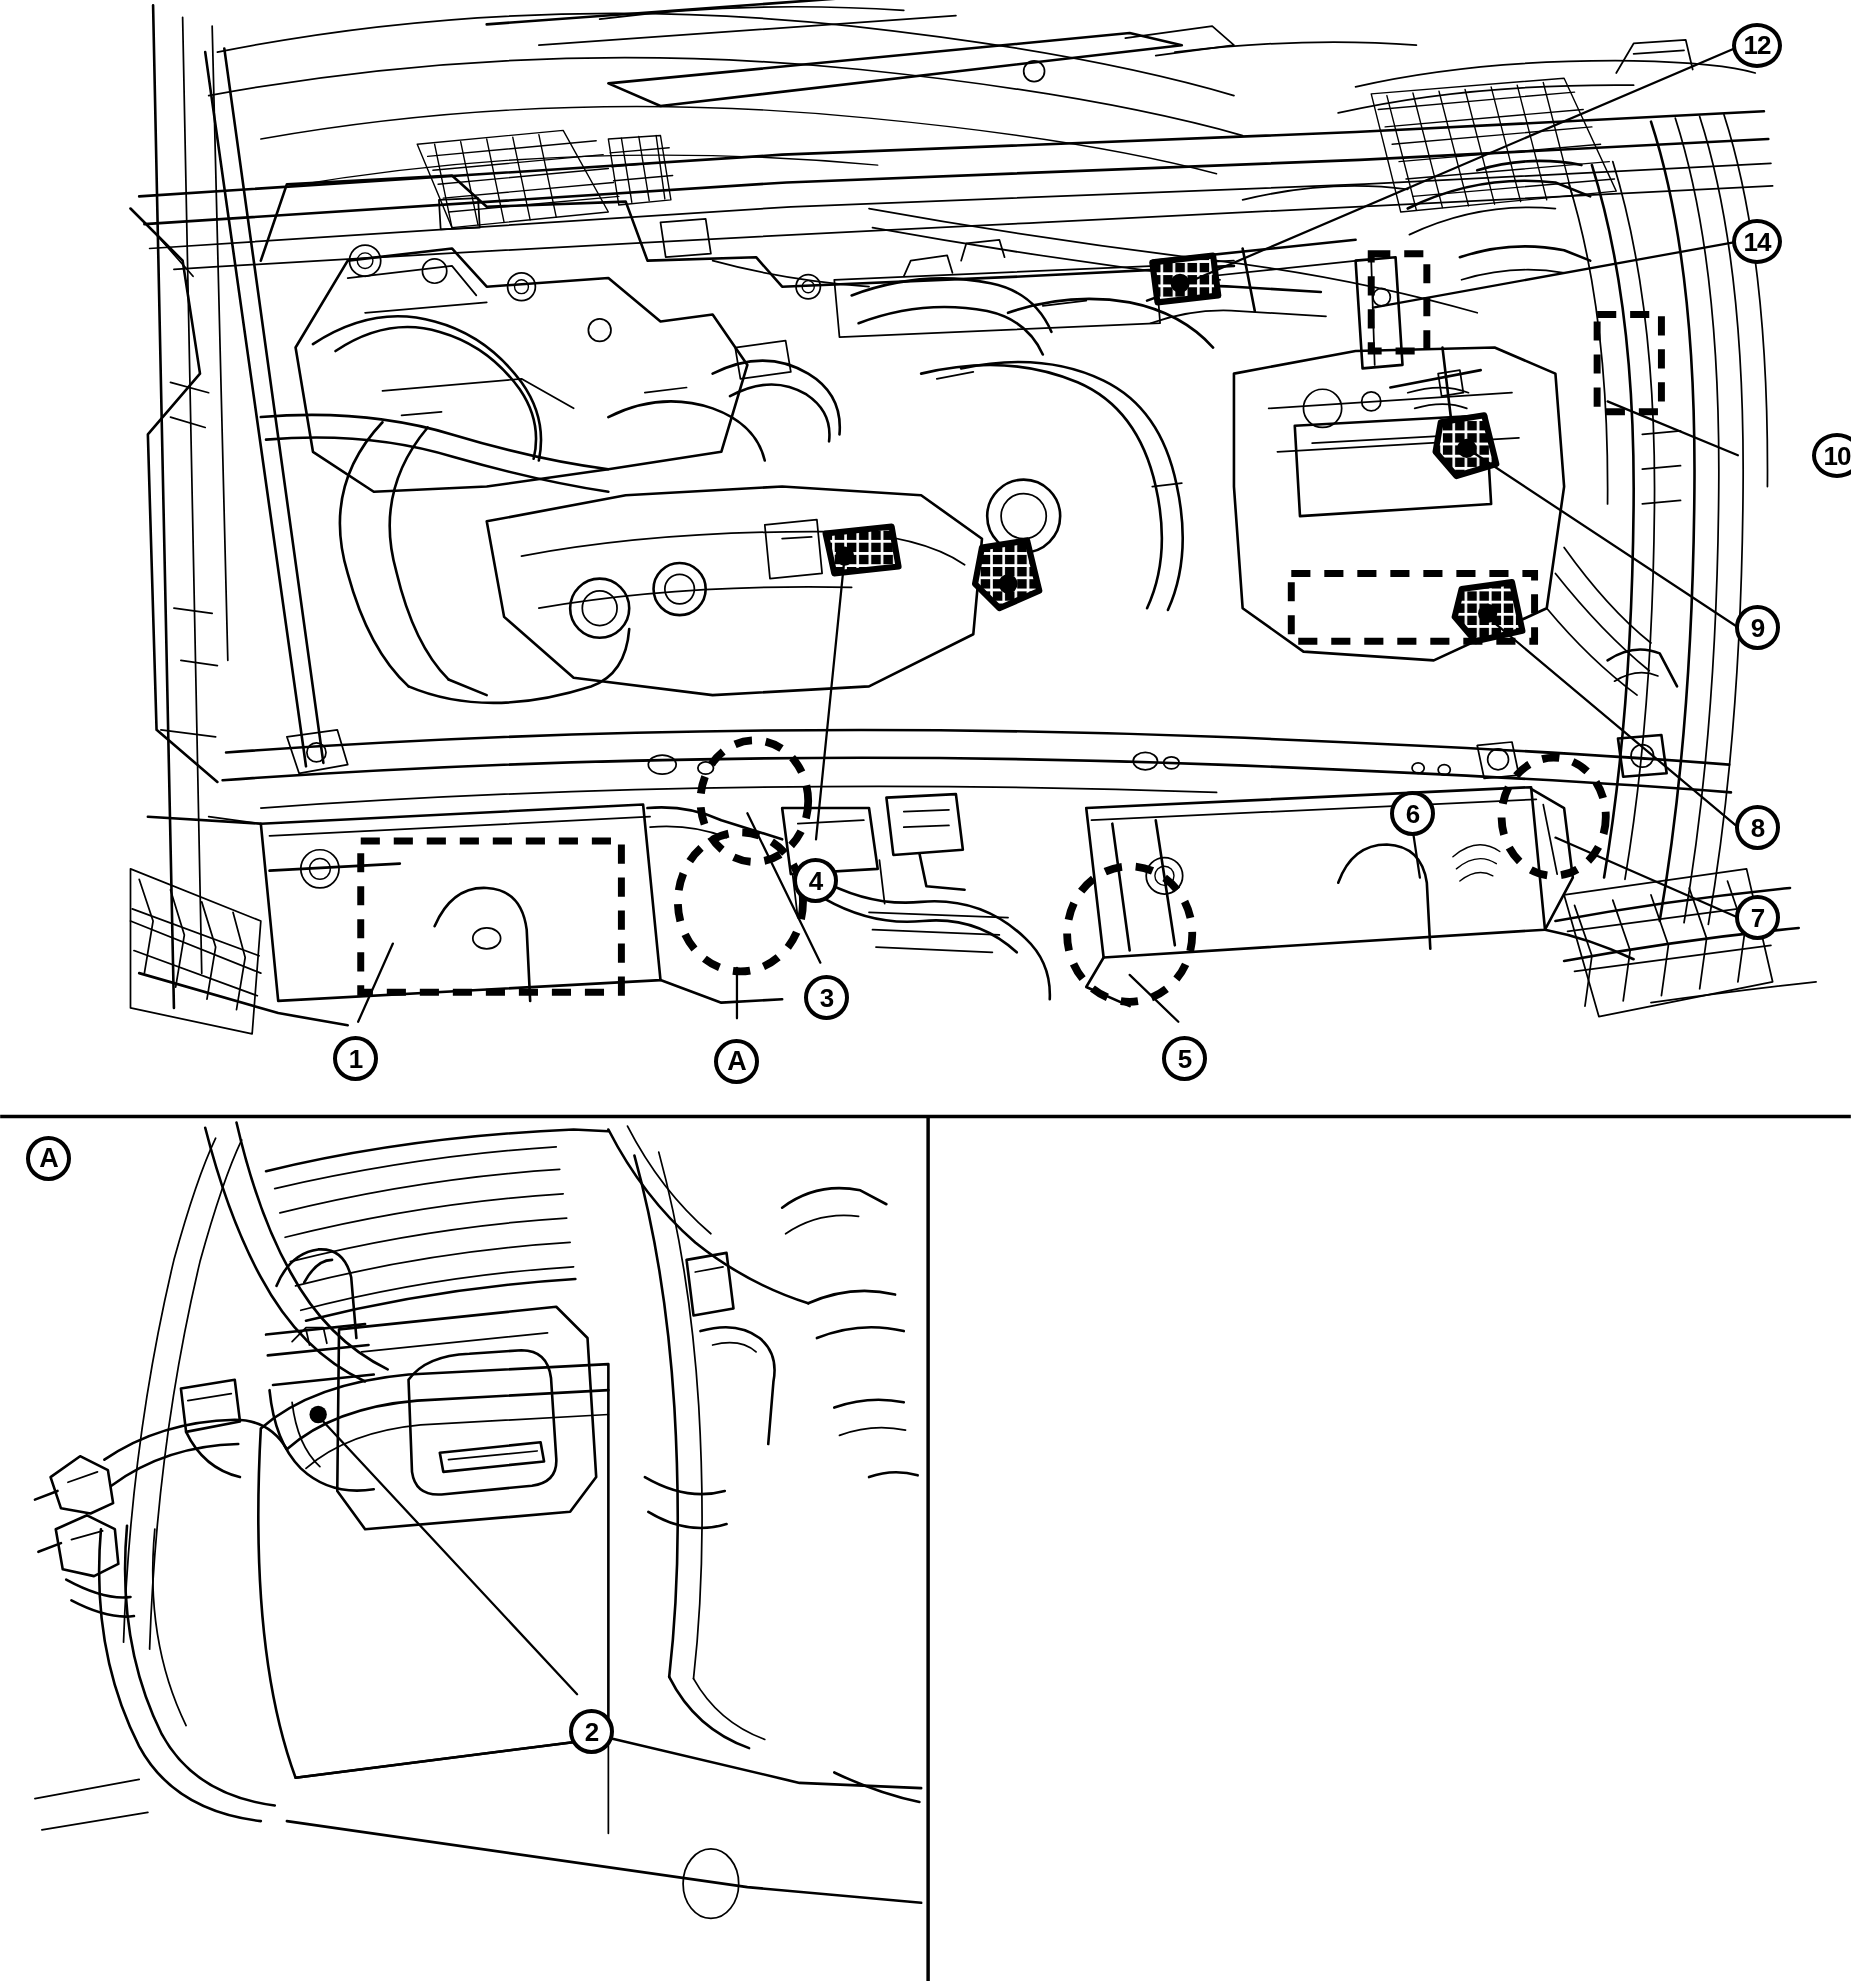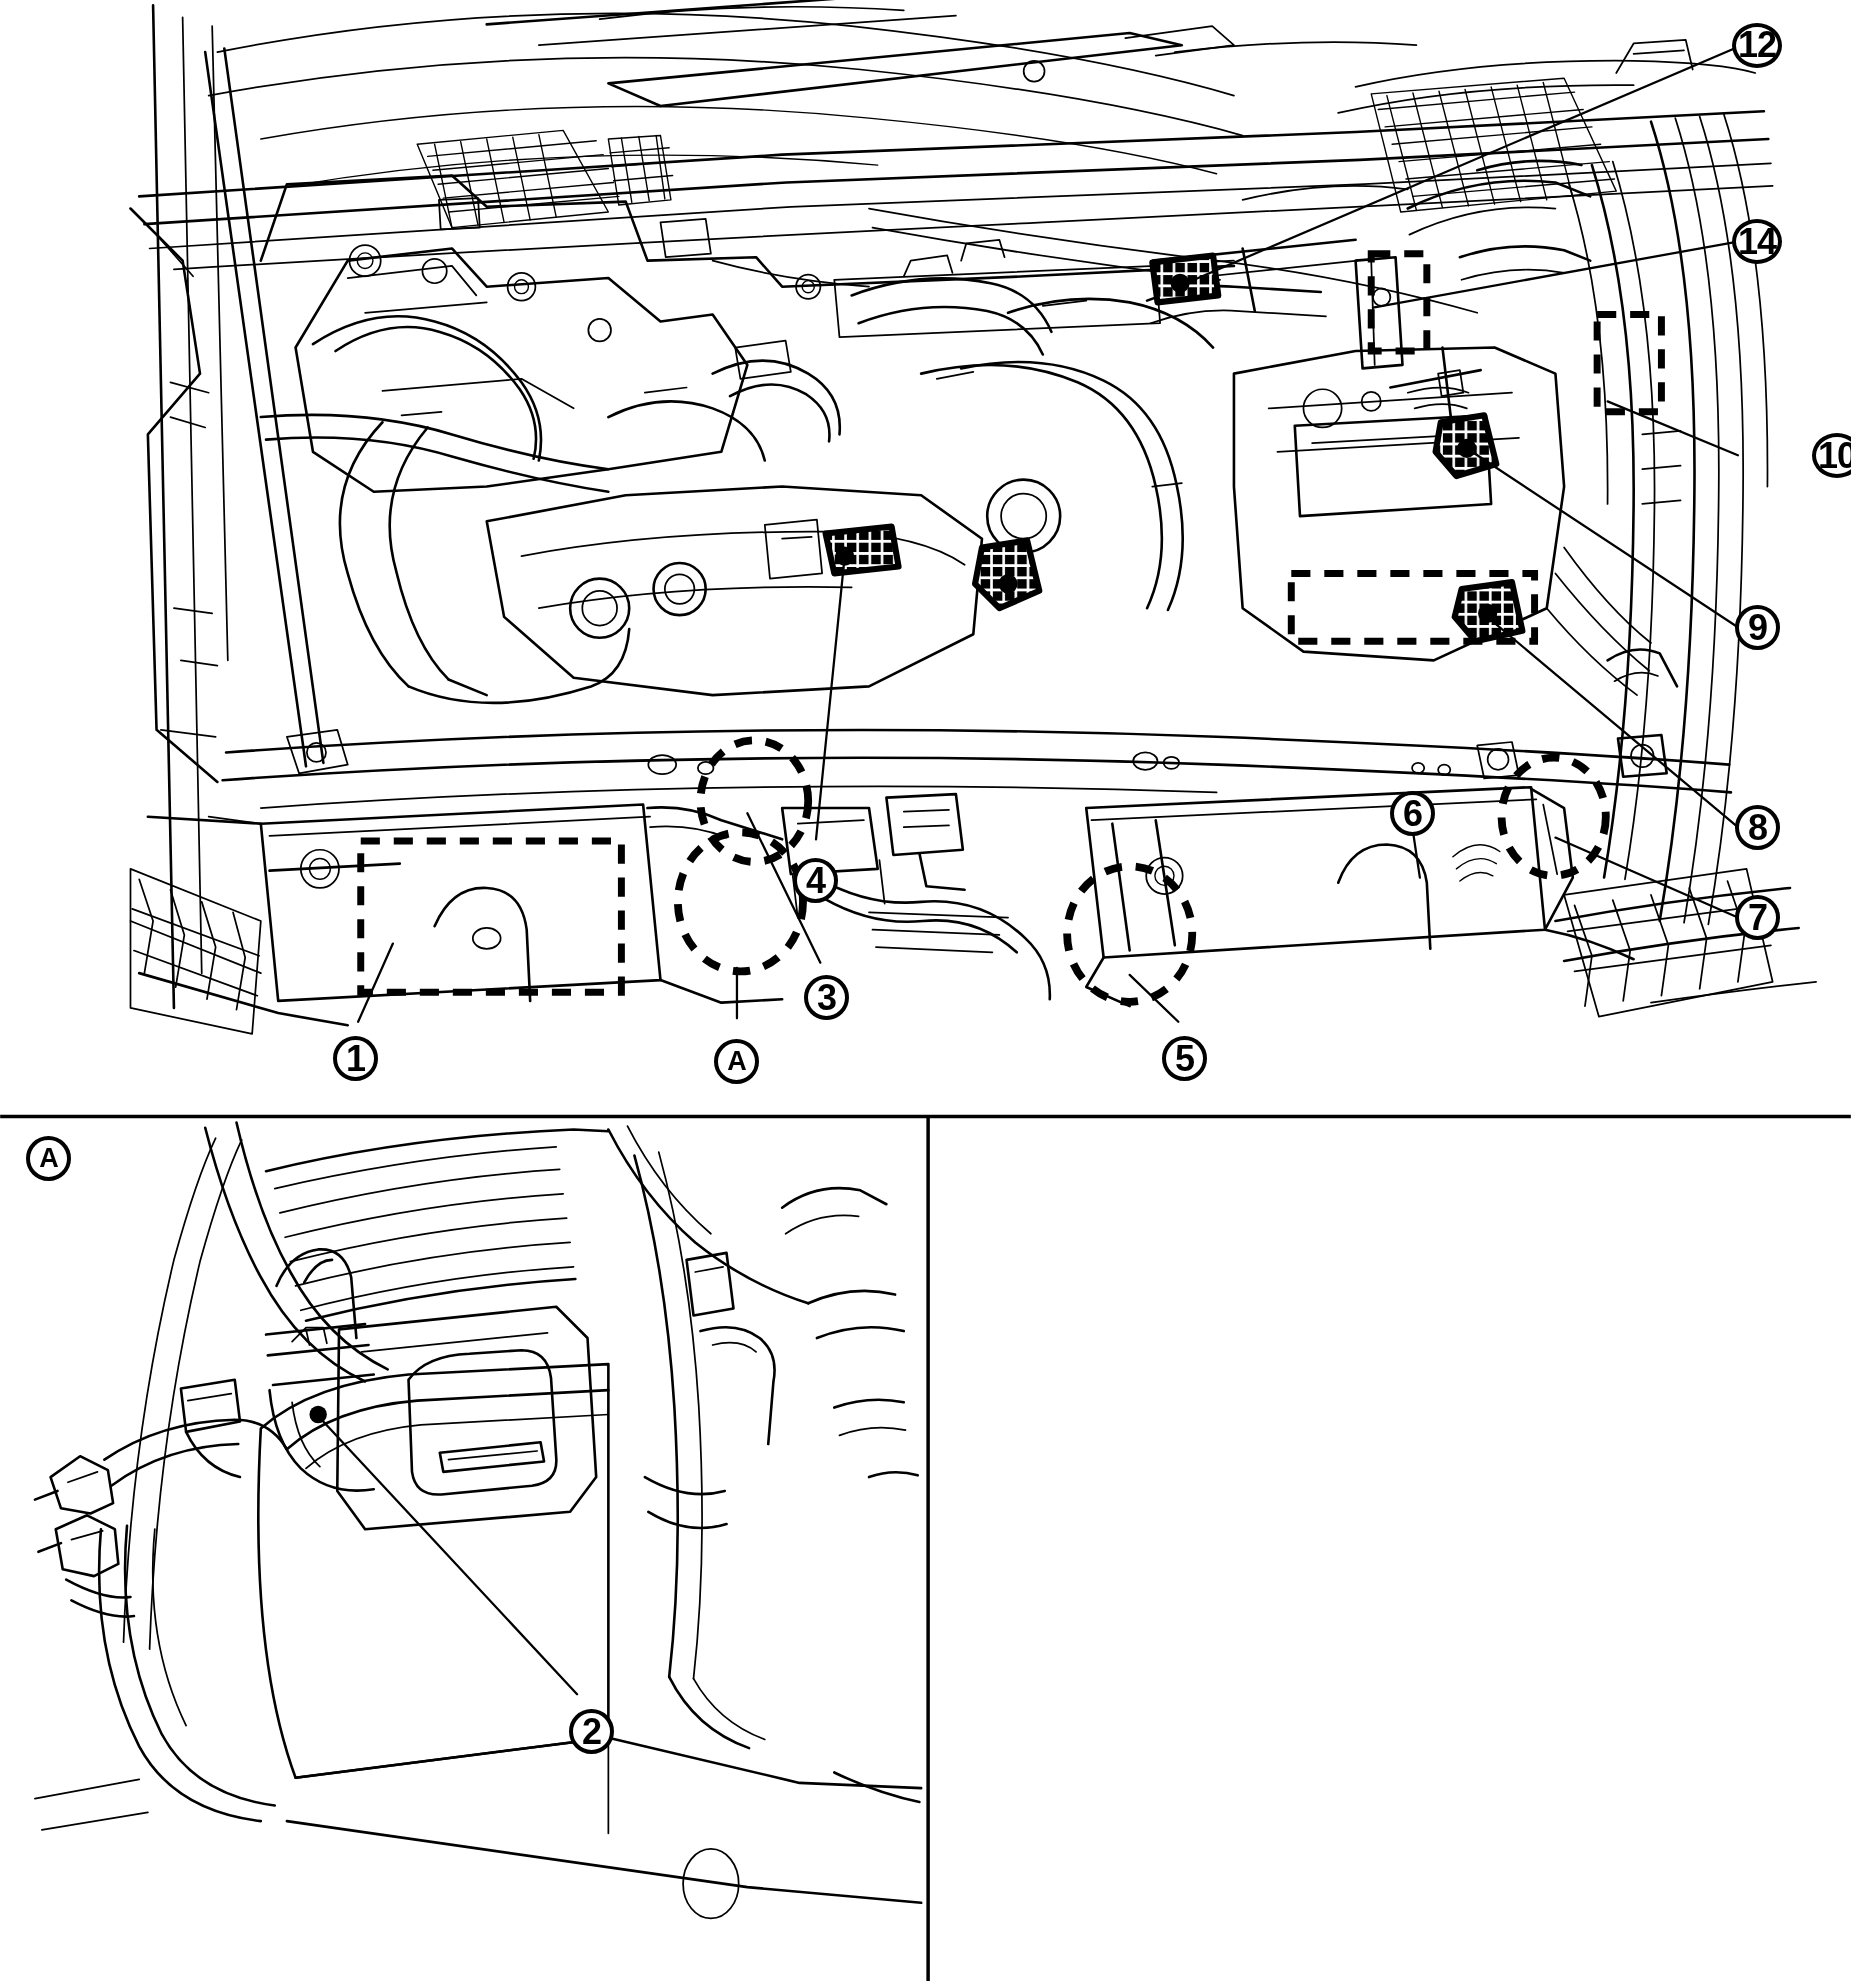--- a/index.html
+++ b/index.html
@@ -88,21 +88,21 @@
     width: 45px;
     height: 45px;
     border: 4.3px solid #000000;
     border-radius: 50%;
     background: #ffffff;
     box-sizing: border-box;
     display: flex;
     align-items: center;
     justify-content: center;
     font-family: "Liberation Sans", sans-serif;
-    font-size: 36px;
+    font-size: 26px;
     font-weight: bold;
     color: #000000;
     line-height: 1;
     letter-spacing: -0.9px;
   }
   .callout.wide {
     width: 50px;
   }
   .callout.sect {
     border-width: 4.3px;

